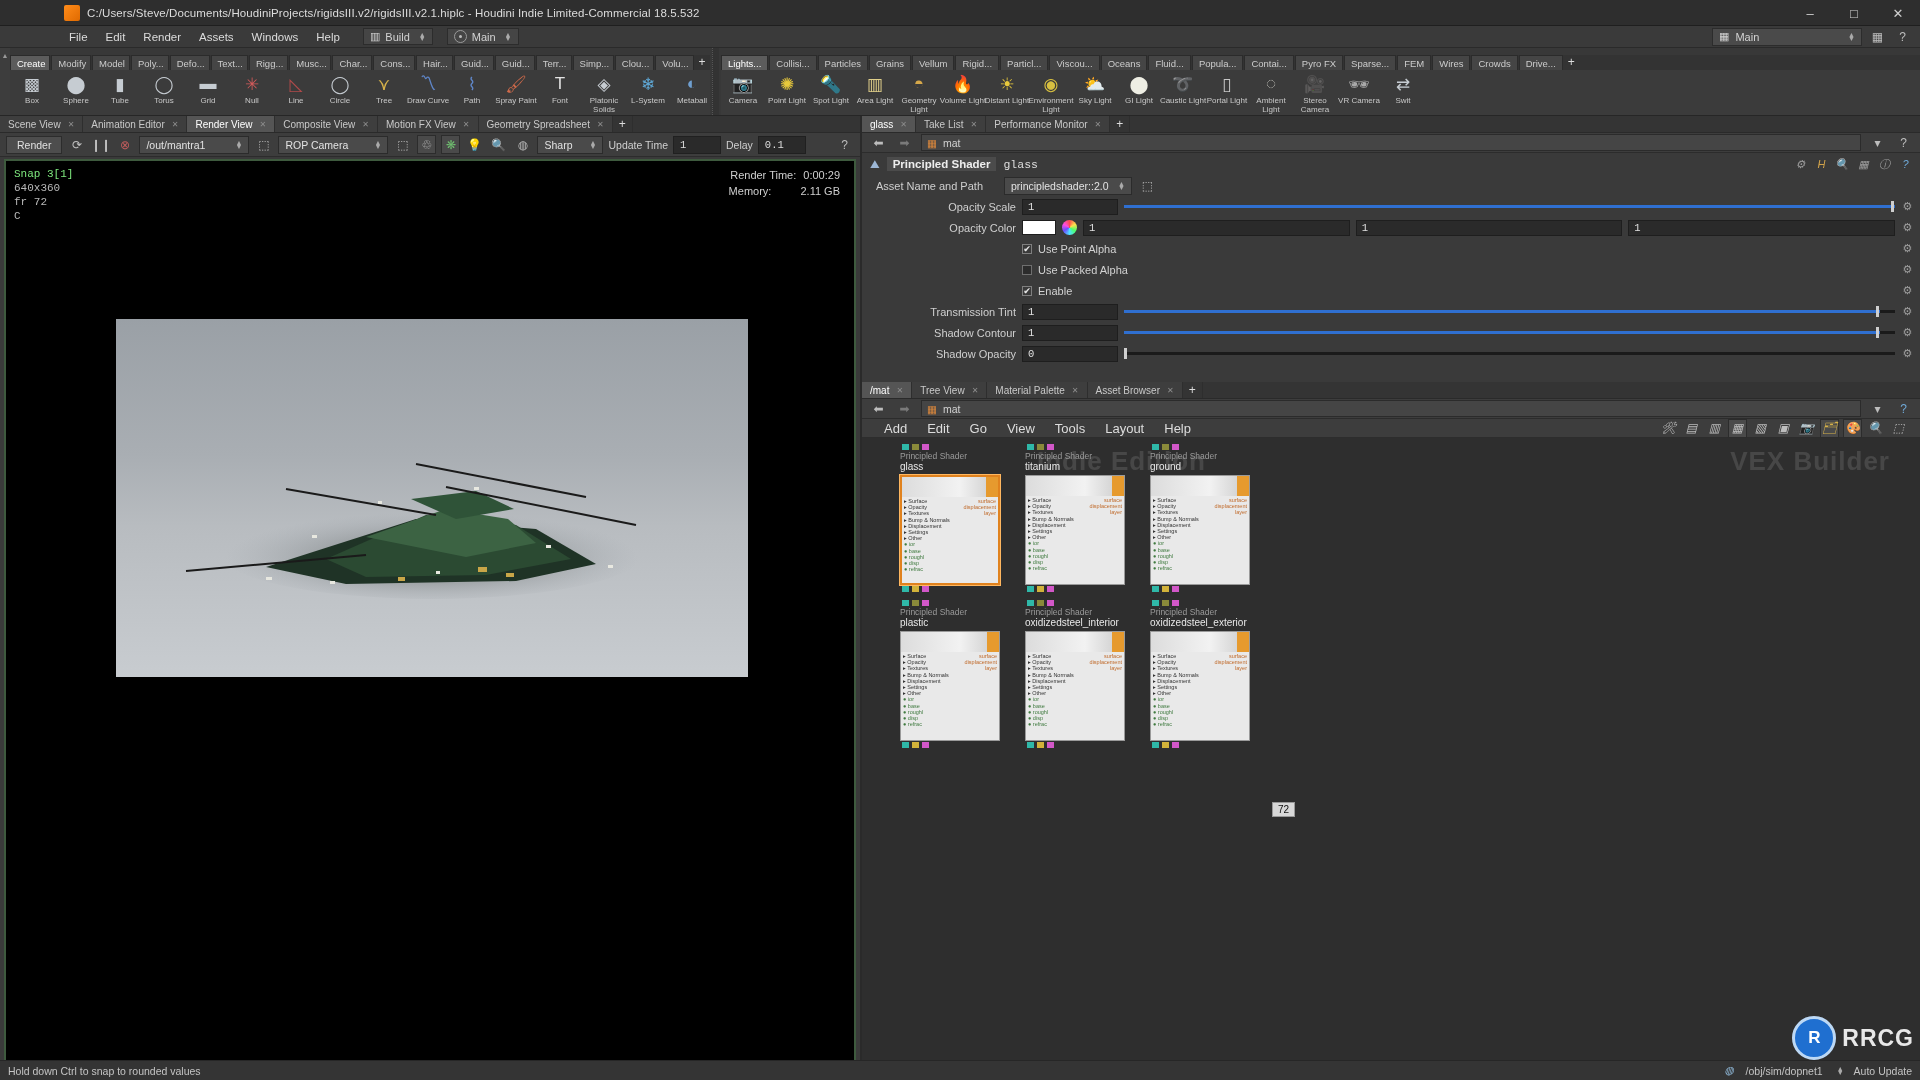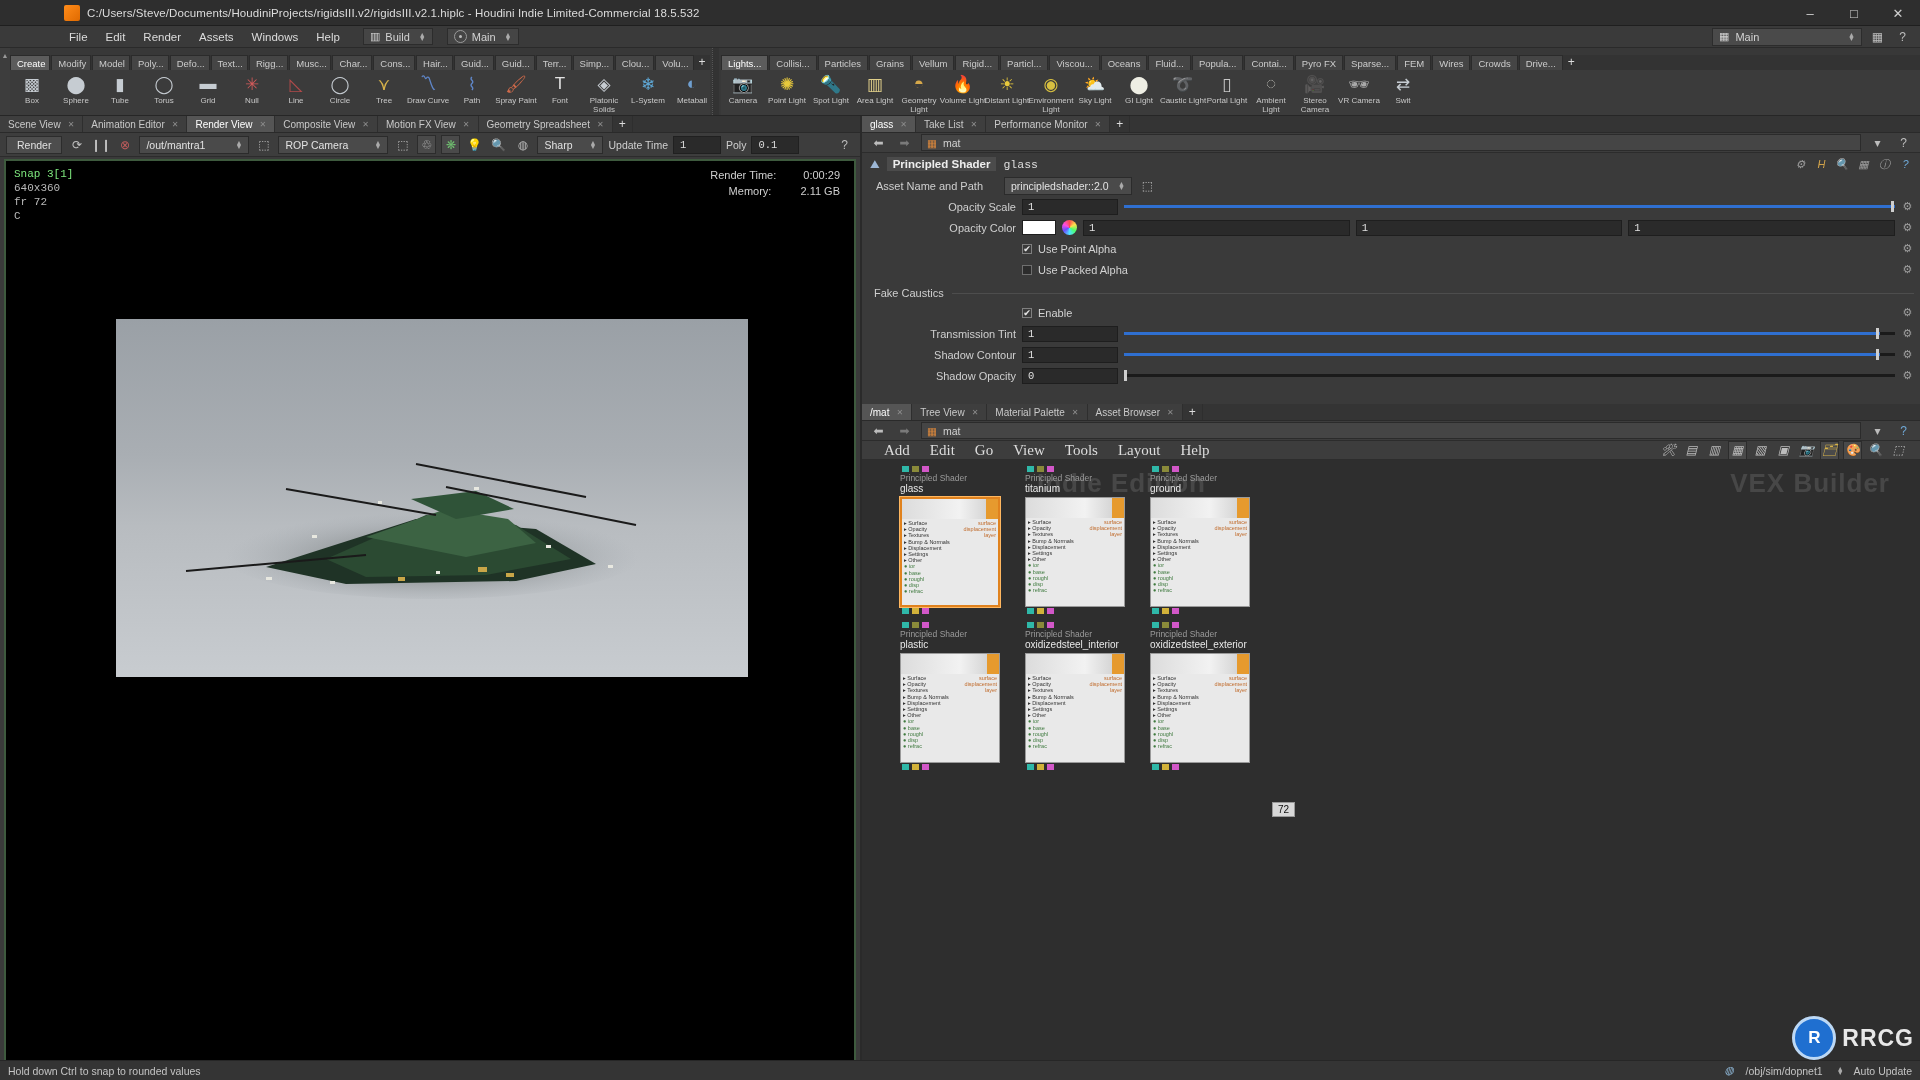--- a/index.html
+++ b/index.html
@@ -124,21 +124,21 @@
     display:flex; align-items:center; justify-content:center; font-size:9px; color:#e8e8e8;}
   .chk.on { border-color:#7f7f7f; background:#3a3a3a;}
   .sect { display:flex; align-items:center; gap:8px; padding:7px 6px 3px 12px; font-size:11px;
     color:#cfcfcf;}
   .sect .line { flex:1; height:1px; background:#4d4d4d;}
 
   
   .neteditor { flex:1; background:#3a3a3a; display:flex; flex-direction:column; min-height:0;}
   .netmenu { height:19px; display:flex; align-items:center; gap:0; padding:0 12px;
     background:#3d3d3d; border-bottom:1px solid #2d2d2d;}
-  .netmenu .m { font-size:15px; padding:0 10px; color:#ddd;font-family:Liberation Serif, serif;}
+  .netmenu .m { font-size:13px; padding:0 10px; color:#ddd;}
   .netmenu .tools { margin-left:auto; display:flex; gap:4px; align-items:center;}
   .netcanvas { flex:1; background:#2e2e2e; position:relative; overflow:hidden;}
   .mat-node { position:absolute; width:100px; }
   .mn-dots { display:flex; gap:3px; margin-bottom:1px; padding-left:2px;}
   .mn-dots i { width:7px; height:6px; display:block;}
   .mn-type { font-size:8.5px; color:#9b9b9b; line-height:10px;}
   .mn-name { font-size:10px; color:#e8e8e8; line-height:12px; margin-bottom:2px;}
   .mn-body { background:#e9e9e9; border:1px solid #9a9a9a; height:110px; position:relative;
     overflow:hidden; }
   .mn-body.sel { border:2px solid #e0821e; box-shadow:0 0 0 1px #ffb760;}
@@ -464,35 +464,35 @@
         <div class="ibtn">◍</div>
         <div class="combo" style="width:66px">
           <span>Sharp</span>
           <span class="spin" style="margin-left:auto">
               <i>▲</i>
               <i>▼</i>
             </span>
         </div>
         <div class="lbl">Update Time</div>
         <div class="field" style="width:48px">1</div>
-        <div class="lbl">Poly</div>
+        <div class="lbl">Delay</div>
         <div class="field" style="width:48px">0.1</div>
         <div class="ibtn" style="margin-left:auto">?</div>
       </div>
 
       <div class="viewport">
         <div class="vp-info">
           <div>Snap 3[1]</div>
           <div class="sub">640x360</div>
           <div class="sub">fr 72</div>
           <div class="sub">C</div>
         </div>
         <div class="vp-right">
           <div><span>Render Time:</span>
-               <span style="margin-left:24px">0:00:29</span></div>
+               <span style="margin-left:4px">0:00:29</span></div>
           <div><span>Memory:</span>
                <span style="margin-left:26px">2.11 GB</span></div>
         </div>
 
         <div class="render-img">
           <svg width="632" height="358" viewBox="0 0 632 358">
             <defs>
               <radialGradient id="gshadow" cx="50%" cy="58%" r="48%">
                 <stop offset="0%" stop-color="#4a4f4c" stop-opacity=".85"></stop>
                 <stop offset="100%" stop-color="#9aa0a6" stop-opacity="0"></stop>
@@ -633,24 +633,20 @@
             <div class="gear" style="margin-left: auto;">⚙</div>
           </div>
           <div class="prow">
             <div class="plabel" style="width: 148px;"></div>
             <div class="chk"></div>
             <div style="font-size: 11px; color: rgb(210, 210, 210);">Use Packed Alpha</div>
             <div class="gear" style="margin-left: auto;">⚙</div>
           </div>
         </div>
 
-      <div class="sect">
-        <span>Fake Caustics</span>
-        <span class="line"></span>
-      </div>
 
       <div id="caustic-rows">
           <div class="prow">
             <div class="plabel" style="width: 148px;"></div>
             <div class="chk on">✔</div>
             <div style="font-size: 11px; color: rgb(210, 210, 210);">Enable</div>
             <div class="gear" style="margin-left: auto;">⚙</div>
           </div>
           <div class="prow">
             <div class="plabel">Transmission Tint</div>

